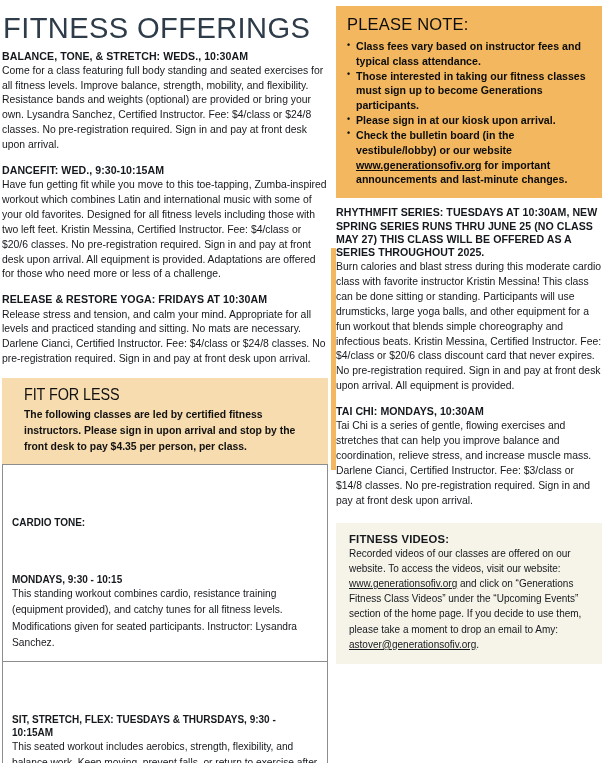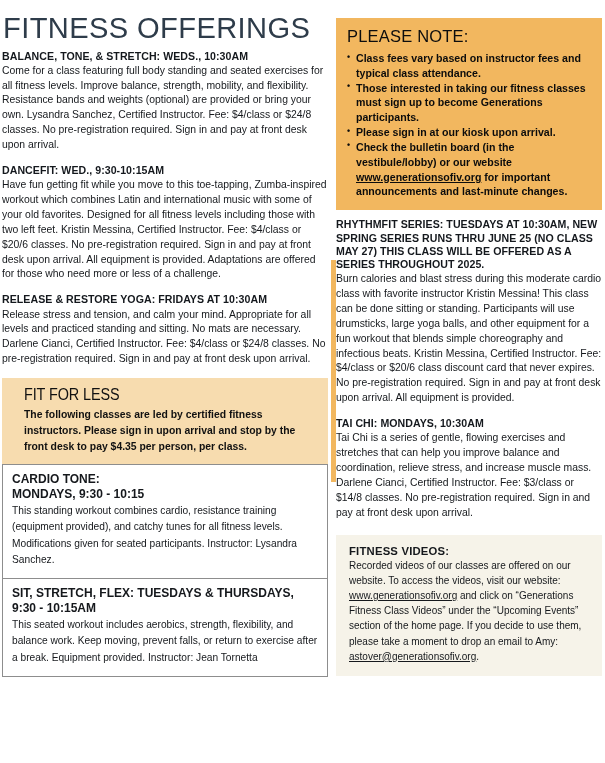--- a/index.html
+++ b/index.html
@@ -20,21 +20,21 @@
 
   
   .col-left {
     position: absolute;
     left: 2px; top: 0;
     width: 326px;
     height: 663px;
   }
   .col-right {
     position: absolute;
-    left: 336px; top: 12px;
+    left: 336px; top: 0;
     width: 266px;
     height: 621px;
   }
 
   
   .main-title {
     font-family: "Liberation Sans", sans-serif;
     font-size: 30px;
     font-weight: 300;
     letter-spacing: 0.4px;
@@ -128,24 +128,25 @@
   }
 
   .sub-card {
     border: 1px solid #8d8d8d;
     border-top: none;
     padding: 7px 9px 9px 9px;
     background: #fff;
   }
   .sub-card.first { border-top: 1px solid #8d8d8d; }
   .sub-head {
-    font-size: 12px;
+    font-size: 10px;
     font-weight: bold;
     color: #15181c;
     line-height: 1.30;
+    margin-top: 44px;
   }
   .sub-body {
     font-size: 10.2px;
     line-height: 1.62;
     color: #15181c;
   }
 
   
   .videos-box {
     background: #f6f3e9;

